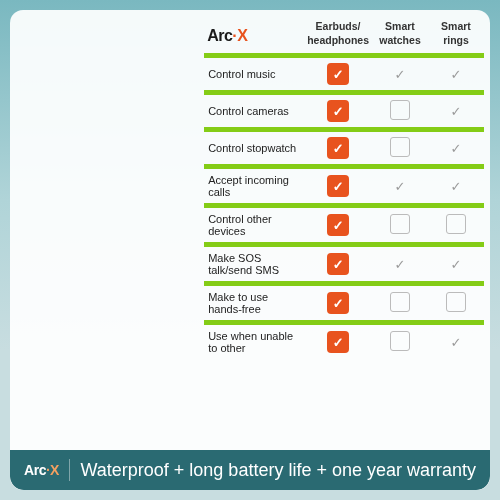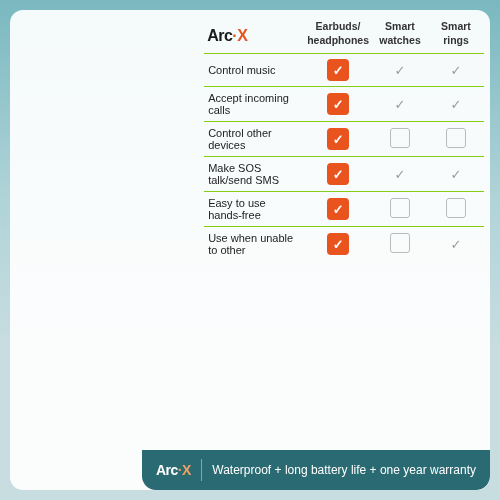--- a/index.html
+++ b/index.html
@@ -70,21 +70,21 @@
       font-weight: 900;
       color: #1a1a1a;
       letter-spacing: -0.5px;
     }
 
     .brand-logo span {
       color: #e8531e;
     }
 
     tbody tr {
-      border-top: 1px solid #84cc16;
+      border-top: 5px solid #84cc16;
     }
 
     tbody tr td {
       padding: 5px 3px;
       text-align: center;
       vertical-align: middle;
     }
 
     tbody tr td.feature-name {
       text-align: left;
@@ -147,21 +147,21 @@
       color: #f4a060;
     }
 
     .footer-divider {
       width: 1.5px;
       height: 22px;
       background: rgba(255,255,255,0.4);
     }
 
     .footer-text {
-      font-size: 12px;
+      font-size: 18px;
       color: white;
       font-weight: 500;
     }
   </style>
 </head>
 <body>
 
 <div class="bg"></div>
 
 <div class="card">
@@ -178,39 +178,51 @@
         </tr>
       </thead>
       <tbody id="table-body">
       <tr>
             <td class="feature-name">Control music</td>
             <td><div class="check-orange">✓</div></td>
             <td><span class="check-thin">✓</span></td>
             <td><span class="check-thin">✓</span></td>
           </tr>
           <tr>
+            <td class="feature-name">Control cameras</td>
+            <td><div class="check-orange">✓</div></td>
+            <td><div class="check-gray"></div></td>
+            <td><span class="check-thin">✓</span></td>
+          </tr>
+          <tr>
+            <td class="feature-name">Control stopwatch</td>
+            <td><div class="check-orange">✓</div></td>
+            <td><div class="check-gray"></div></td>
+            <td><span class="check-thin">✓</span></td>
+          </tr>
+          <tr>
             <td class="feature-name">Accept incoming calls</td>
             <td><div class="check-orange">✓</div></td>
             <td><span class="check-thin">✓</span></td>
             <td><span class="check-thin">✓</span></td>
           </tr>
           <tr>
             <td class="feature-name">Control other devices</td>
             <td><div class="check-orange">✓</div></td>
             <td><div class="check-gray"></div></td>
             <td><div class="check-gray"></div></td>
           </tr>
           <tr>
             <td class="feature-name">Make SOS talk/send SMS</td>
             <td><div class="check-orange">✓</div></td>
             <td><span class="check-thin">✓</span></td>
             <td><span class="check-thin">✓</span></td>
           </tr>
           <tr>
-            <td class="feature-name">Easy to use hands-free</td>
+            <td class="feature-name">Make to use hands-free</td>
             <td><div class="check-orange">✓</div></td>
             <td><div class="check-gray"></div></td>
             <td><div class="check-gray"></div></td>
           </tr>
           <tr>
             <td class="feature-name">Use when unable to other</td>
             <td><div class="check-orange">✓</div></td>
             <td><div class="check-gray"></div></td>
             <td><span class="check-thin">✓</span></td>
           </tr>

